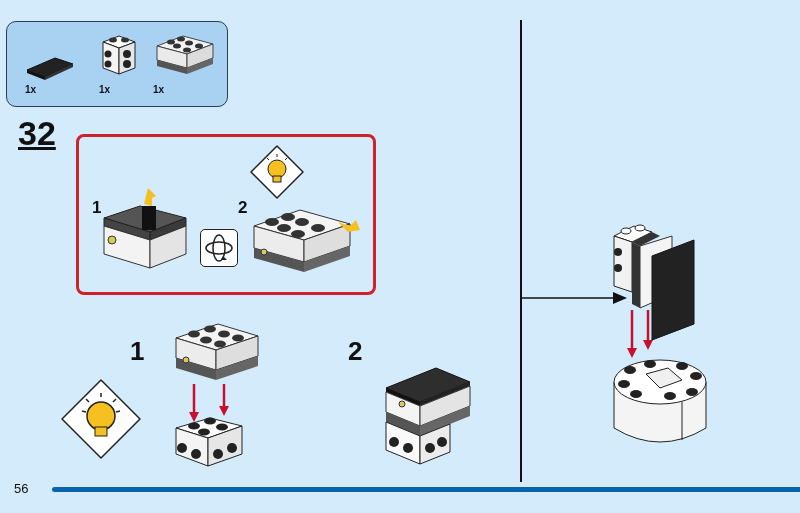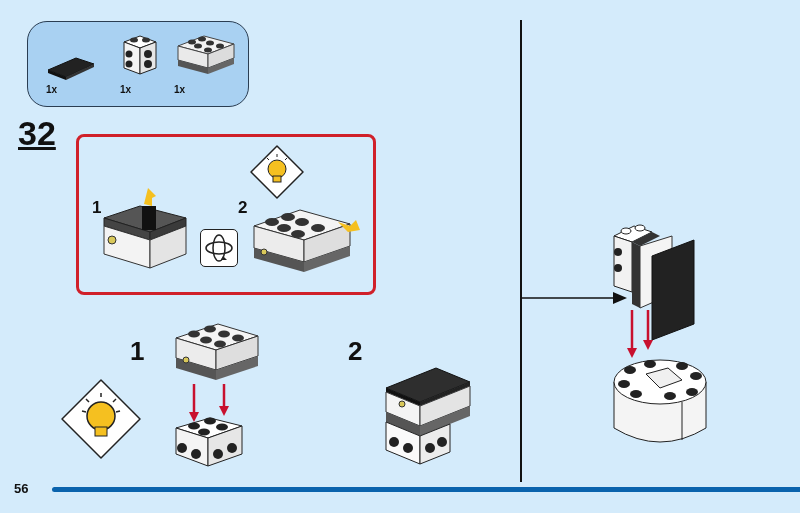--- a/index.html
+++ b/index.html
@@ -1,25 +1,25 @@
 <!DOCTYPE html>
 <html><head>
 <meta charset="utf-8">
 <style>
   html,body{margin:0;padding:0;}
   body{width:800px;height:513px;background:#d4ebfb;position:relative;overflow:hidden;font-family:"Liberation Sans",sans-serif;}
   .abs{position:absolute;}
-  .parts-box{left:27px;top:21px;width:220px;height:84px;background:#a9d1f2;border:1.5px solid #2a3d52;border-radius:20px;}
+  .parts-box{left:6px;top:21px;width:220px;height:84px;background:#a9d1f2;border:1.5px solid #2a3d52;border-radius:10px;}
   .qty{font-weight:bold;font-size:10px;color:#111;}
   .step-num{font-weight:bold;font-size:34px;color:#111;left:18px;top:114px;text-decoration:underline;}
   .callout{left:76px;top:134px;width:300px;height:161px;border:3px solid #d0202a;border-radius:8px;box-sizing:border-box;}
   .sub-num{font-weight:bold;color:#111;}
   .divider{left:520px;top:20px;width:1.5px;height:462px;background:#111;}
   .footer-bar{left:52px;top:487px;width:748px;height:5px;background:#0a63ad;border-radius:3px 0 0 3px;}
-  .page-num{left:14px;top:481px;font-weight:bold;font-size:13px;color:#111;}
+  .page-num{left:14px;top:481px;font-weight:normal;font-size:13px;color:#111;}
   svg{position:absolute;overflow:visible;}
 </style>
 </head>
 <body>
 
 <div class="abs parts-box">
   <svg style="left:18px;top:28px;" width="50" height="30">
     <polygon points="2,20 30,8 48,14 20,27" fill="#222" stroke="#111"></polygon>
     <polygon points="2,20 20,27 20,30 2,23" fill="#111"></polygon>
     <polygon points="20,27 48,14 48,17 20,30" fill="#333"></polygon>

